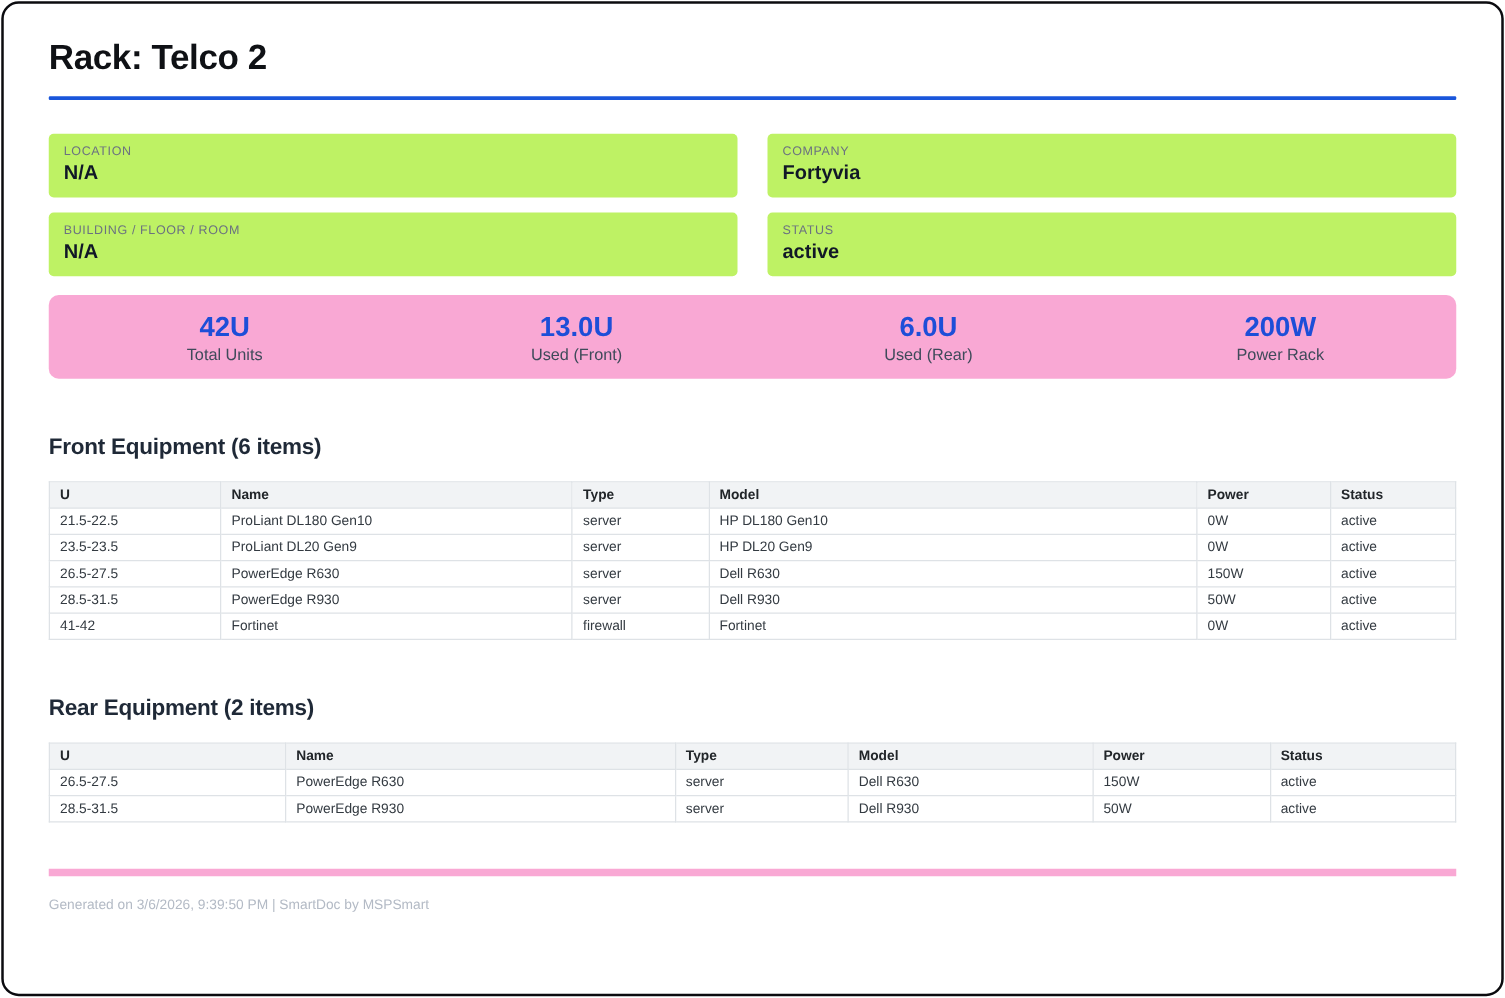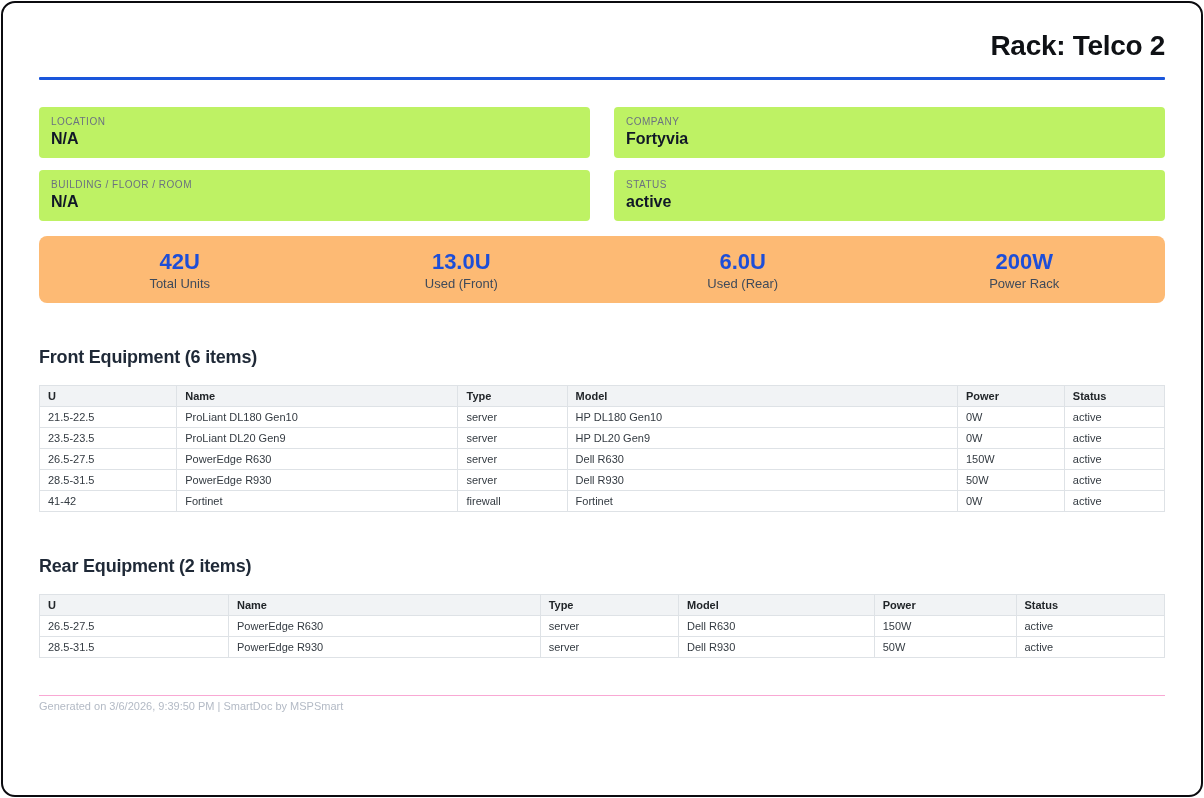--- a/index.html
+++ b/index.html
@@ -15,37 +15,37 @@
     border: 2.5px solid #0b0b0f;
     border-radius: 14px;
     background: #ffffff;
     overflow: hidden;
     box-sizing: border-box;
   }
   .content { padding: 27px 36px 0 36px; }
 
   .page-title {
     font-size: 28px; font-weight: 700; color: #0f1115;
-    margin: 0 0 15px 0; letter-spacing: -0.3px; text-align: right;
+    margin: 0 0 15px 0; letter-spacing: -0.3px;
   }
   .title-divider { height: 3px; background: #1a56db; margin-bottom: 27px; border-radius: 1px; }
 
   .fields {
     display: grid; grid-template-columns: 1fr 1fr;
     column-gap: 24px; row-gap: 12px; margin-bottom: 15px;
   }
   .field { background: #bef264; border-radius: 4px; padding: 9px 12px 10px 12px; }
   .field-label {
     font-size: 10px; color: #6b7280; letter-spacing: 0.5px;
     margin-bottom: 3px; text-transform: uppercase;
   }
   .field-value { font-size: 16px; font-weight: 700; color: #111827; }
 
   .stats-bar {
-    display: flex; background: #fdba74; border-radius: 8px;
+    display: flex; background: #f9a8d4; border-radius: 8px;
     padding: 13px 0 12px 0; margin-bottom: 10px;
   }
   .stat { flex: 1; text-align: center; }
   .stat-value { font-size: 22px; font-weight: 700; color: #1d4ed8; line-height: 1.15; }
   .stat-label { font-size: 13px; color: #3f4a5a; margin-top: 2px; }
 
   .section-heading {
     font-size: 18px; font-weight: 700; color: #1f2937;
     margin: 44px 0 17px 0; letter-spacing: -0.2px;
   }
@@ -56,21 +56,21 @@
   }
   table.equip th, table.equip td {
     border: 1px solid #dee2e6;
     padding: 4px 8px;
     text-align: left;
     overflow: hidden; white-space: nowrap;
   }
   table.equip th { background: #f1f3f5; font-weight: 700; color: #212529; }
   table.equip td { color: #333a41; background: #ffffff; }
 
-  .page-footer { margin-top: 37px; border-top: 1px solid #f9a8d4; }
+  .page-footer { margin-top: 37px; border-top: 6px solid #f9a8d4; padding-top: 13px; }
   .footer-text { font-size: 11px; color: #b3bac5; }
 </style>
 </head>
 <body>
 
 <div class="window-frame">
   <div class="content">
 
     <h1 class="page-title">Rack: Telco 2</h1>
     <div class="title-divider"></div>

